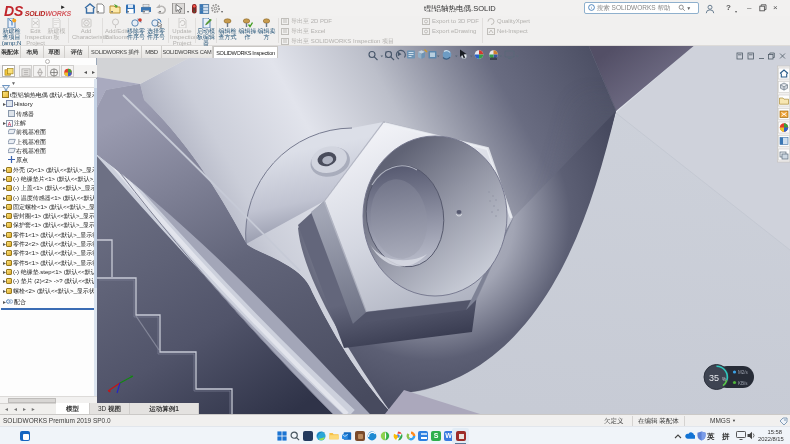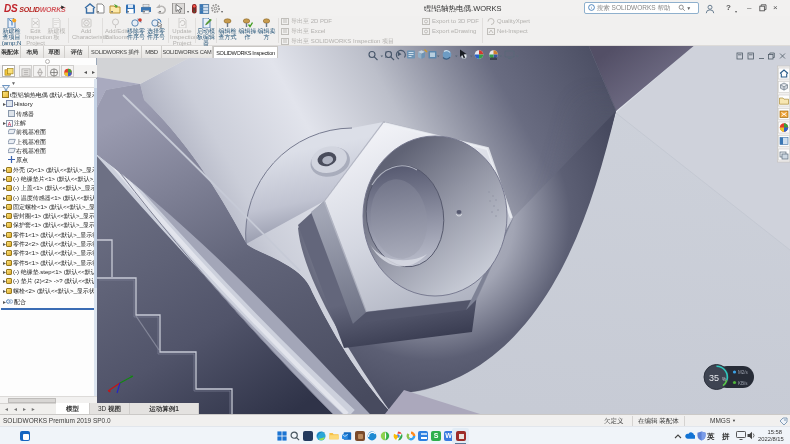--- a/index.html
+++ b/index.html
@@ -1,21 +1,21 @@
 <!DOCTYPE html>
 <html><head><meta charset="utf-8">
 <style>
 *{margin:0;padding:0;box-sizing:border-box;}
 html,body{width:790px;height:444px;overflow:hidden;}
 body{font-family:"Liberation Sans",sans-serif;position:relative;background:#f1f0ef;}
 .abs{position:absolute;}
 
 #titlebar{left:0;top:0;width:790px;height:16px;background:#f2f1f0;}
 #logo{left:4px;top:3px;font-style:italic;font-weight:bold;font-size:7px;color:#b5231f;letter-spacing:-0.2px;}
-#logo .ds{font-size:10px;color:#c0242b;}
+#logo .ds{font-size:14px;color:#c0242b;}
 #logo .wk{color:#d4595e;}
 .caret{font-size:4px;color:#666;top:9px;transform:scale(0.9);}
 #doctitle{top:4px;left:424px;font-size:7.5px;color:#333;}
 #searchbox{left:584px;top:2px;width:115px;height:12px;border:1px solid #8fb0cd;border-radius:2px;background:#fff;font-size:6.5px;color:#888;line-height:10px;padding-left:3px;}
 .winbtn{top:3px;font-size:8px;color:#555;}
 
 #ribbon{left:0;top:16px;width:790px;height:30px;background:#f1f0ef;border-bottom:1px solid #dddbd9;}
 .rbtn{position:absolute;top:1px;height:28px;text-align:center;font-size:6px;line-height:6px;color:#1e4f74;}
 .rbtn.dis{color:#b3b1ae;}
 .rbtn .ric{display:block;margin:1px auto 0;width:11px;height:10px;}
@@ -93,21 +93,21 @@
   <circle cx="131.5" cy="5.5" r="3.6" fill="none" stroke="#8f8d8b" stroke-width="1.6" stroke-dasharray="1.6 1.1"></circle>
   <circle cx="131.5" cy="5.5" r="1.4" fill="#f2f1f0" stroke="#8f8d8b"></circle>
  </svg>
  <div class="abs caret" style="left:96px">▼</div>
     <div class="abs caret" style="left:110px">▼</div>
     <div class="abs caret" style="left:126px">▼</div>
     <div class="abs caret" style="left:142px">▼</div>
     <div class="abs caret" style="left:158px">▼</div>
     <div class="abs caret" style="left:186px">▼</div>
     <div class="abs caret" style="left:220px">▼</div>
- <div class="abs" id="doctitle">t型铝轴热电偶.WORKS</div>
+ <div class="abs" id="doctitle">t型铝轴热电偶.SOLID</div>
  <div class="abs" id="searchbox"><svg width="7" height="7" viewBox="0 0 8 8" style="vertical-align:-1px">
         <circle cx="4" cy="4" r="3.3" fill="none" stroke="#3a77b5"></circle>
         <text x="4" y="6" font-size="5" fill="#3a77b5" text-anchor="middle">i</text>
       </svg> 搜索 SOLIDWORKS 帮助 <svg width="8" height="8" viewBox="0 0 10 10" style="vertical-align:-1.5px;margin-left:6px">
         <circle cx="4" cy="4" r="2.6" fill="none" stroke="#777" stroke-width="1"></circle>
         <path d="M6 6 L8.5 8.5" stroke="#777" stroke-width="1"></path>
       </svg><span style="color:#666;font-size:5px">▼</span></div>
  <svg class="abs" style="left:705px;top:4px" width="10" height="10" viewBox="0 0 12 11">
       <circle cx="6" cy="3.4" r="2.4" fill="none" stroke="#6a7f92" stroke-width="1.2"></circle>
       <path d="M1.5 10.5 a4.5 4 0 0 1 9 0" fill="none" stroke="#6a7f92" stroke-width="1.2"></path>

